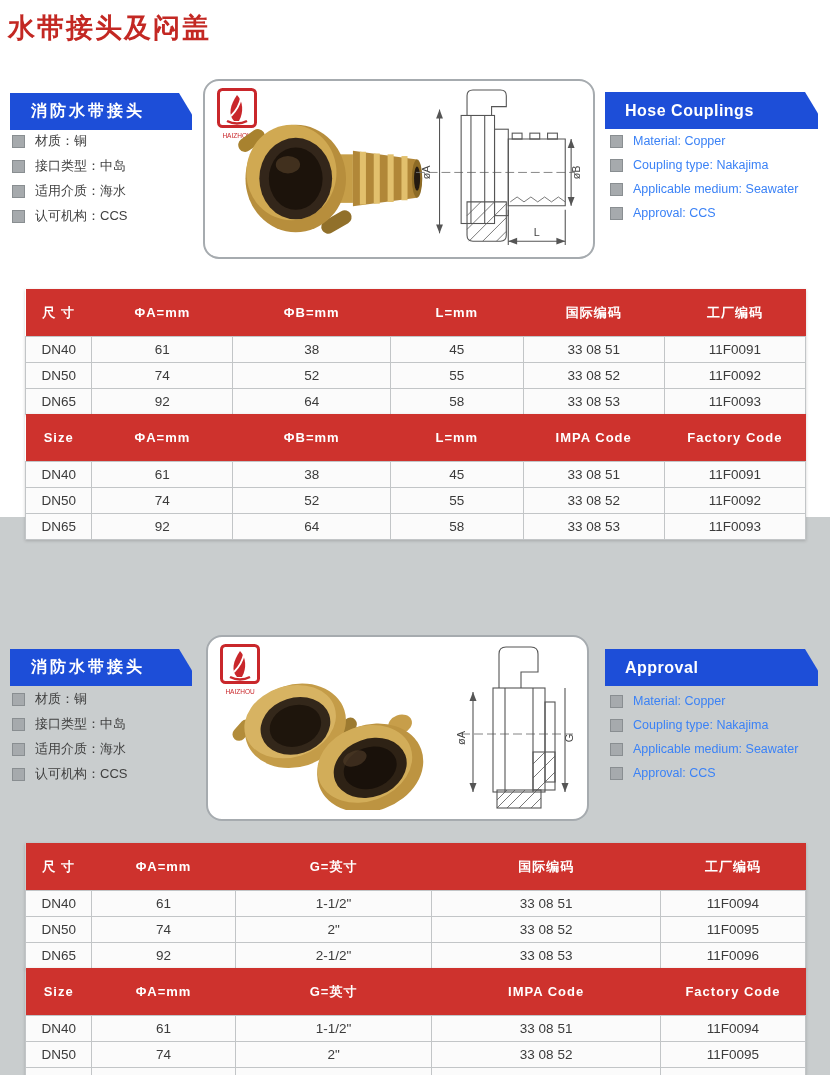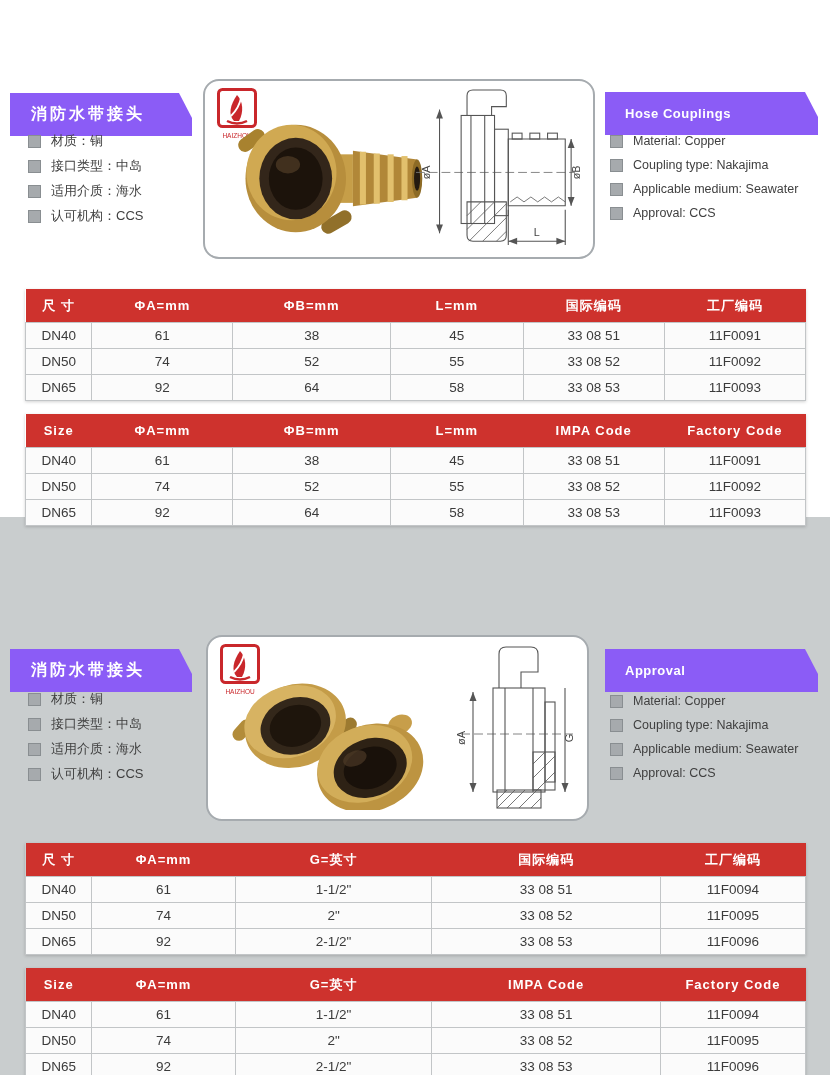--- a/index.html
+++ b/index.html
@@ -5,60 +5,61 @@
   html,body{margin:0;padding:0;}
   body{width:830px;height:1075px;position:relative;background:#ffffff;
        font-family:"Liberation Sans","DejaVu Sans",sans-serif;overflow:hidden;}
 
   .gray-band{position:absolute;left:0;top:517px;width:830px;height:558px;background:#c9cdce;}
 
   .page-title{position:absolute;left:8px;top:10px;display:flex;align-items:baseline;gap:14px;}
   .title-zh{font-size:27px;font-weight:bold;color:#c32823;letter-spacing:2px;}
   .title-en{font-size:19px;font-weight:bold;color:#4d4d4d;}
 
-  .ribbon{position:absolute;height:43px;background:#8b5cf6;color:#fff;font-weight:bold;
+  .ribbon{position:absolute;height:37px;background:#1d4ed8;color:#fff;font-weight:bold;
           display:flex;align-items:center;box-sizing:border-box;
           clip-path:polygon(0 0,calc(100% - 13px) 0,100% 58%,100% 100%,0 100%);}
   .ribbon-l{left:10px;width:182px;padding-left:21px;font-size:16px;letter-spacing:3px;}
-  .ribbon-r{left:605px;width:213px;padding-left:20px;font-size:13px;letter-spacing:.5px;}
+  .ribbon-r{left:605px;width:213px;padding-left:20px;font-size:16px;letter-spacing:.5px;}
 
   .spec{position:absolute;display:flex;align-items:center;}
-  .spec-zh{left:28px;}
+  .spec-zh{left:12px;}
   .spec-en{left:610px;}
   .bullet{width:11px;height:11px;background:#a6aaad;border:1px solid #898e91;margin-right:10px;flex:none;}
   .spec-label{font-size:13px;color:#404040;}
-  .spec-en .spec-label{font-size:12.5px;color:#404040;}
+  .spec-en .spec-label{font-size:12.5px;color:#3b82f6;}
 
   .product-box{position:absolute;background:#fff;border:2px solid #a6abaf;border-radius:16px;}
   .box1{left:203px;top:79px;width:388px;height:176px;}
   .box2{left:206px;top:635px;width:379px;height:182px;}
   .logo{position:absolute;left:12px;top:7px;}
   .photo{position:absolute;}
   .tech{position:absolute;}
   .tech path,.tech rect,.tech line{stroke:#555;fill:none;stroke-width:1.1;}
   .tech .cl{stroke:#777;stroke-width:.9;stroke-dasharray:9 4;}
   .tech .hatch{stroke-width:.8;}
   .tech .arrow{fill:#555;stroke:none;}
   .tech text{font-size:11px;fill:#444;stroke:none;font-family:"Liberation Sans",sans-serif;}
   svg{display:block;}
 
   .data-table{position:absolute;left:25px;width:781px;border-collapse:collapse;table-layout:fixed;
               box-shadow:0 1px 3px rgba(0,0,0,.18);}
   .data-table th{background:#ce322d;color:#fff;font-size:13px;font-weight:bold;height:23px;
-                 padding:5px;border:none;letter-spacing:1px;}
+                 padding:12px;border:none;letter-spacing:1px;}
   .data-table td{background:#fbfbfb;color:#3b3b3b;font-size:13.5px;height:25px;text-align:center;
                  padding:0;border:1px solid #c2c5c7;}
   .t1{top:289px;} .t2{top:414px;} .t3{top:843px;} .t4{top:968px;}
 </style>
 </head>
 <body>
 
 <div class="gray-band"></div>
 
 <header class="page-title">
+  <span class="title-zh">水带接头及闷盖</span>
 </header>
 
 <div class="ribbon ribbon-l" style="top:93px">消防水带接头</div>
 <div class="ribbon ribbon-r" style="top:92px">Hose Couplings</div>
 
 <div class="spec spec-zh" style="top:132px">
   <span class="bullet"></span>
   <span class="spec-label">材质：铜</span>
 </div>
 <div class="spec spec-zh" style="top:157px">

